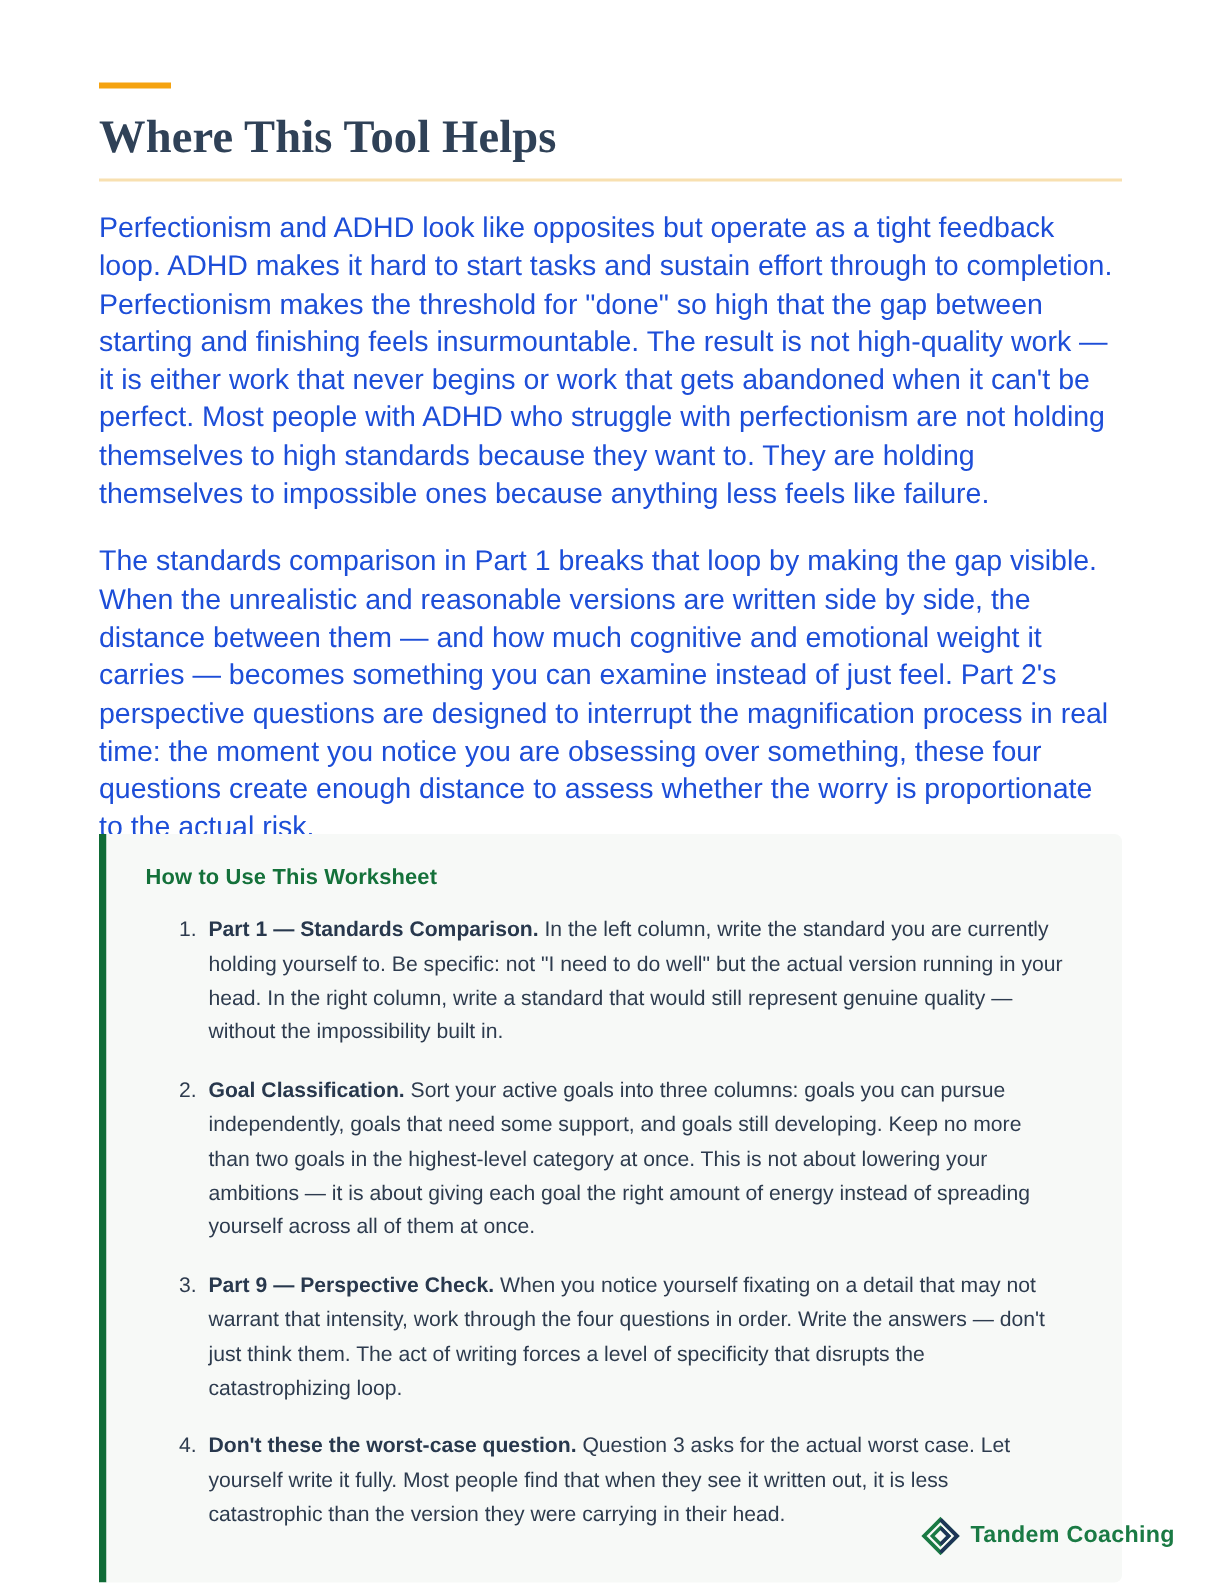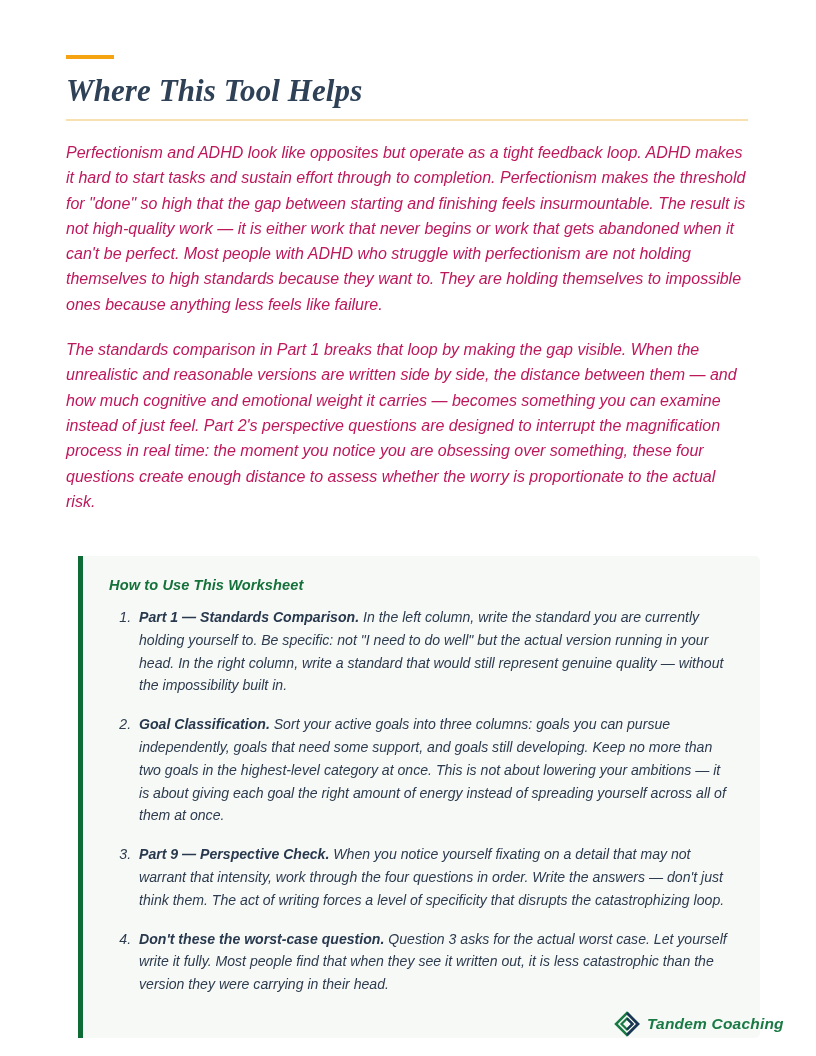--- a/index.html
+++ b/index.html
@@ -15,21 +15,20 @@
     font-family: "Liberation Sans", sans-serif;
     color: #2d3b4e;
     -webkit-font-smoothing: antialiased;
   }
 
   .page {
     position: absolute;
     left: 0; top: 0;
     width: 816px;
     height: 811px;
-    font-style: italic;
   }
 
   
   .accent-bar {
     position: absolute;
     left: 66px;
     top: 55px;
     width: 48px;
     height: 4px;
     background: #f5a310;
@@ -57,51 +56,51 @@
 
   
   .body-copy {
     position: absolute;
     left: 66px;
     top: 140px;
     width: 682px;
   }
   .body-copy p {
     margin: 0 0 20px 0;
-    font-size: 16px;
+    font-size: 19px;
     line-height: 25.3px;
-    color: #be185d;
+    color: #1d4ed8;
     text-align: left;
   }
   .body-copy p:last-child { margin-bottom: 0; }
 
   
   .callout {
     position: absolute;
-    left: 78px;
+    left: 66px;
     top: 556px;
     width: 682px;
     min-height: 482px;
     background: #f7f9f7;
     border-left: 5px solid #0f6b36;
     border-radius: 0 5px 5px 0;
     box-sizing: border-box;
     padding: 18px 26px 22px 26px;
     overflow: hidden;
   }
   .callout-heading {
     margin: 0 0 10px 0;
     font-size: 14.6px;
     font-weight: bold;
     line-height: 22px;
     color: #14713a;
     letter-spacing: 0.1px;
   }
   .callout-list {
-    margin: 0;
+    margin: 12px;
     padding: 0 0 0 26px;
     list-style: decimal;
     font-size: 14.1px;
     line-height: 22.8px;
     color: #2d3b4e;
   }
   .callout-list > li {
     margin-bottom: 16px;
     padding-left: 4px;
   }

